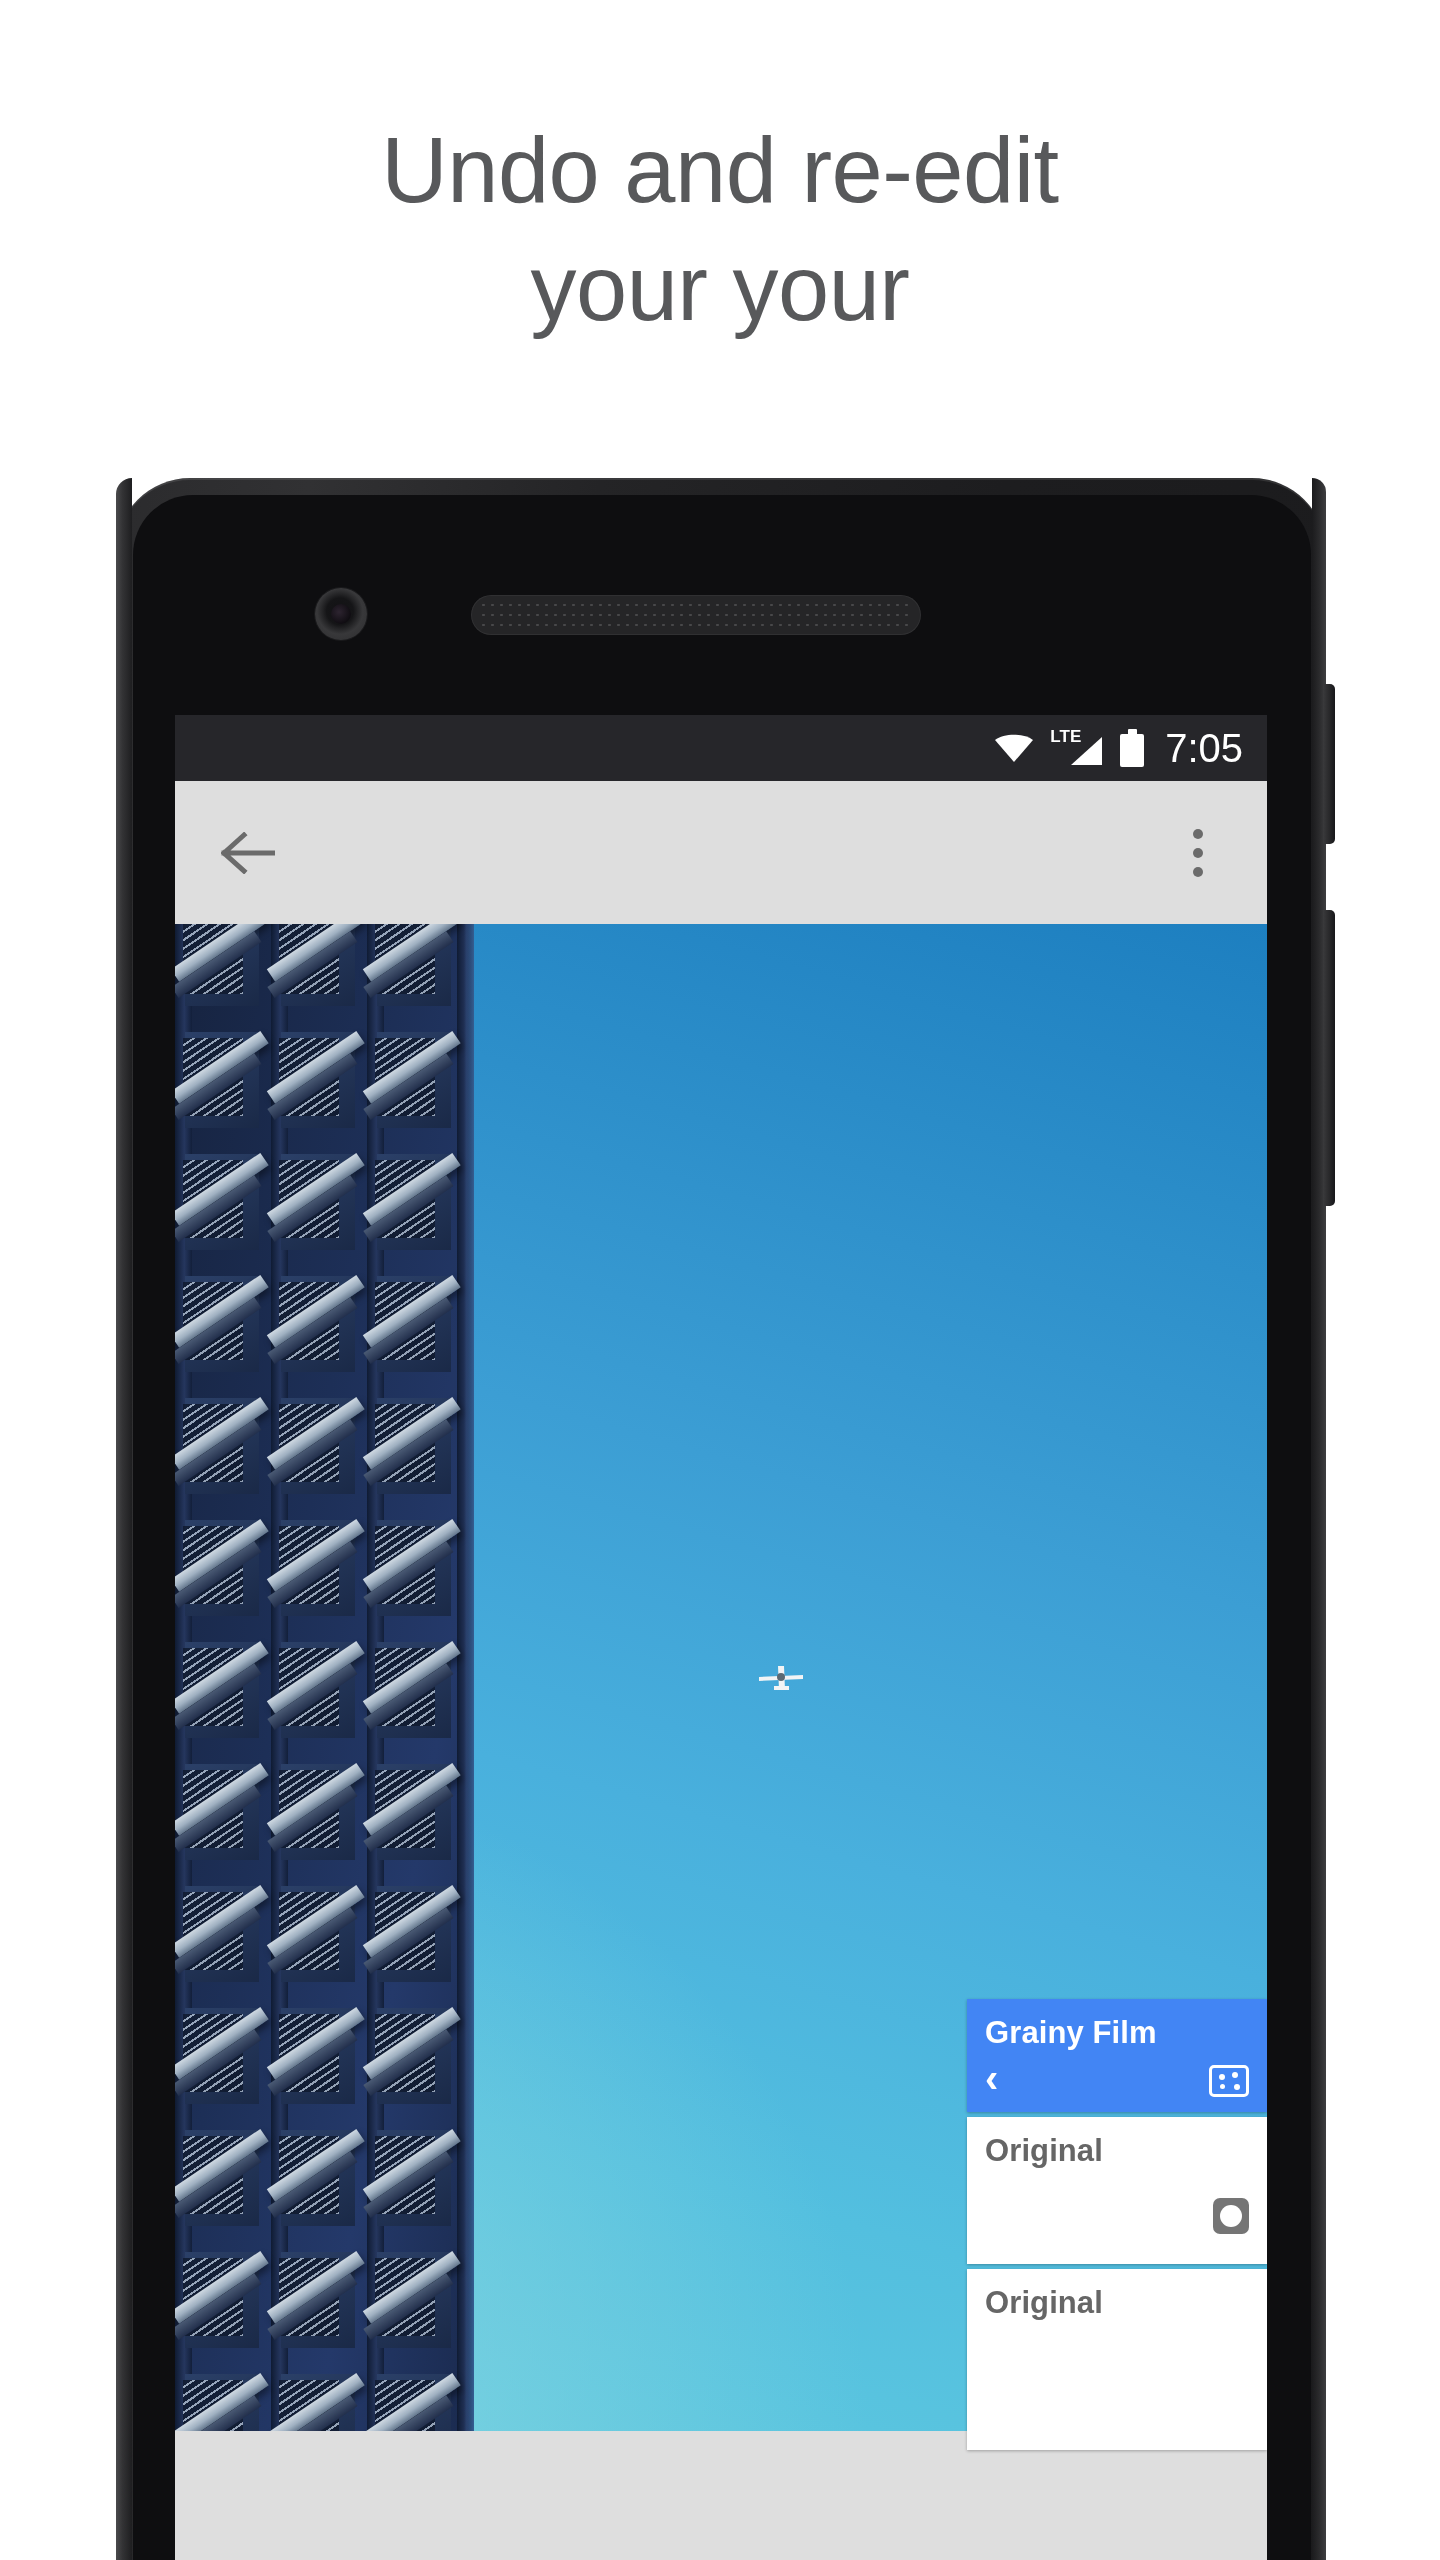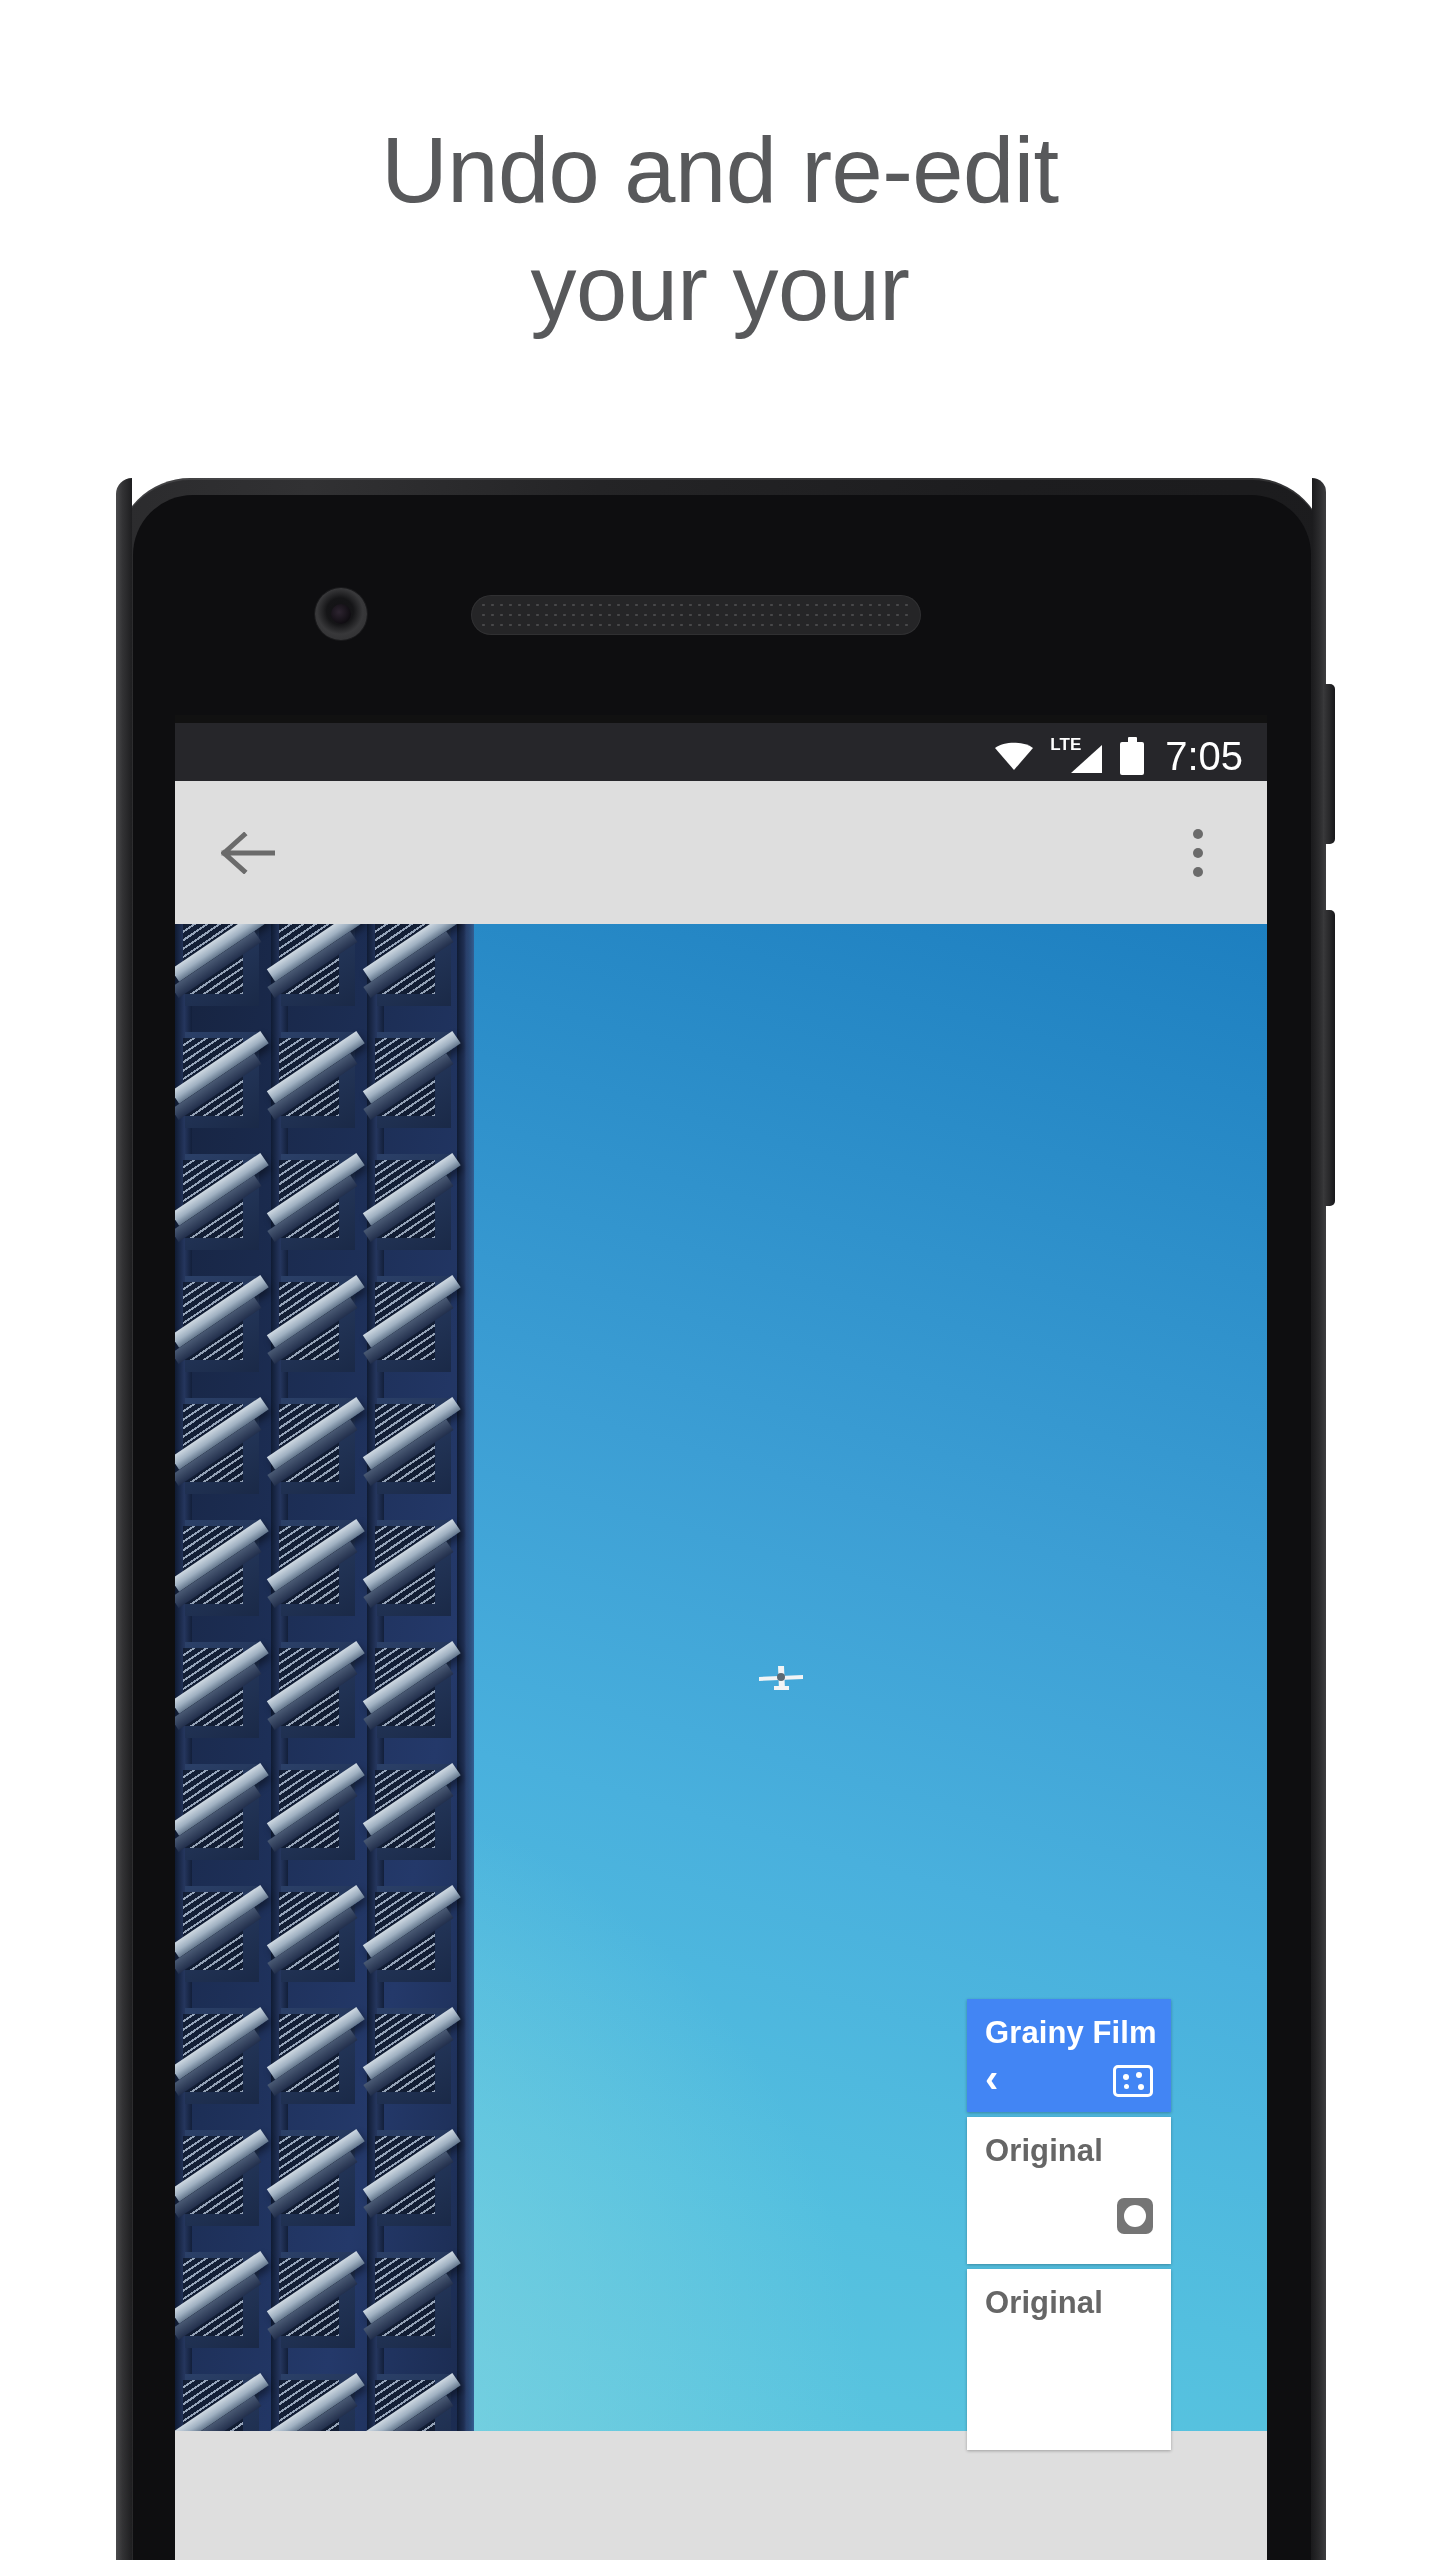--- a/index.html
+++ b/index.html
@@ -83,21 +83,21 @@
   }
 
   
   .screen{
     position:absolute; left:59px; top:237px; width:1092px; height:2063px;
     overflow:hidden; background:#111;
   }
 
   
   .statusbar{
-    position:absolute; left:0; top:8px; width:100%; height:66px;
+    position:absolute; left:0; top:0; width:100%; height:66px;
     background:#26262a;
     display:flex; align-items:center; justify-content:flex-end;
     padding-right:24px; gap:17px;
   }
   .sb-wifi{ width:40px; height:30px; position:relative; }
   .sb-wifi svg{ display:block; }
   .sb-lte{ position:relative; width:52px; height:38px; }
   .sb-lte .lte-txt{
     position:absolute; left:-1px; top:-2px;
     font-size:17px; font-weight:700; color:#fff; letter-spacing:.2px;
@@ -205,21 +205,21 @@
   .bottombar{
     position:absolute; left:0; top:1716px; width:100%; height:347px;
     background:#dedede;
   }
 
   
   .cards{
     position:absolute; right:50px; top:1284px; width:250px;
   }
   .card{
-    width:204px; position:relative;
+    width:300px; position:relative;
     background:#ffffff;
     box-shadow:0 1px 3px rgba(0,0,0,.28);
     padding:17px 18px 0 18px;
     margin-bottom:5px;
   }
   .card.is-active{ background:#4285f4; }
   .card-title{
     font-size:31px; font-weight:700; color:#666666; line-height:1.1;
     letter-spacing:.1px; white-space:nowrap;
   }

